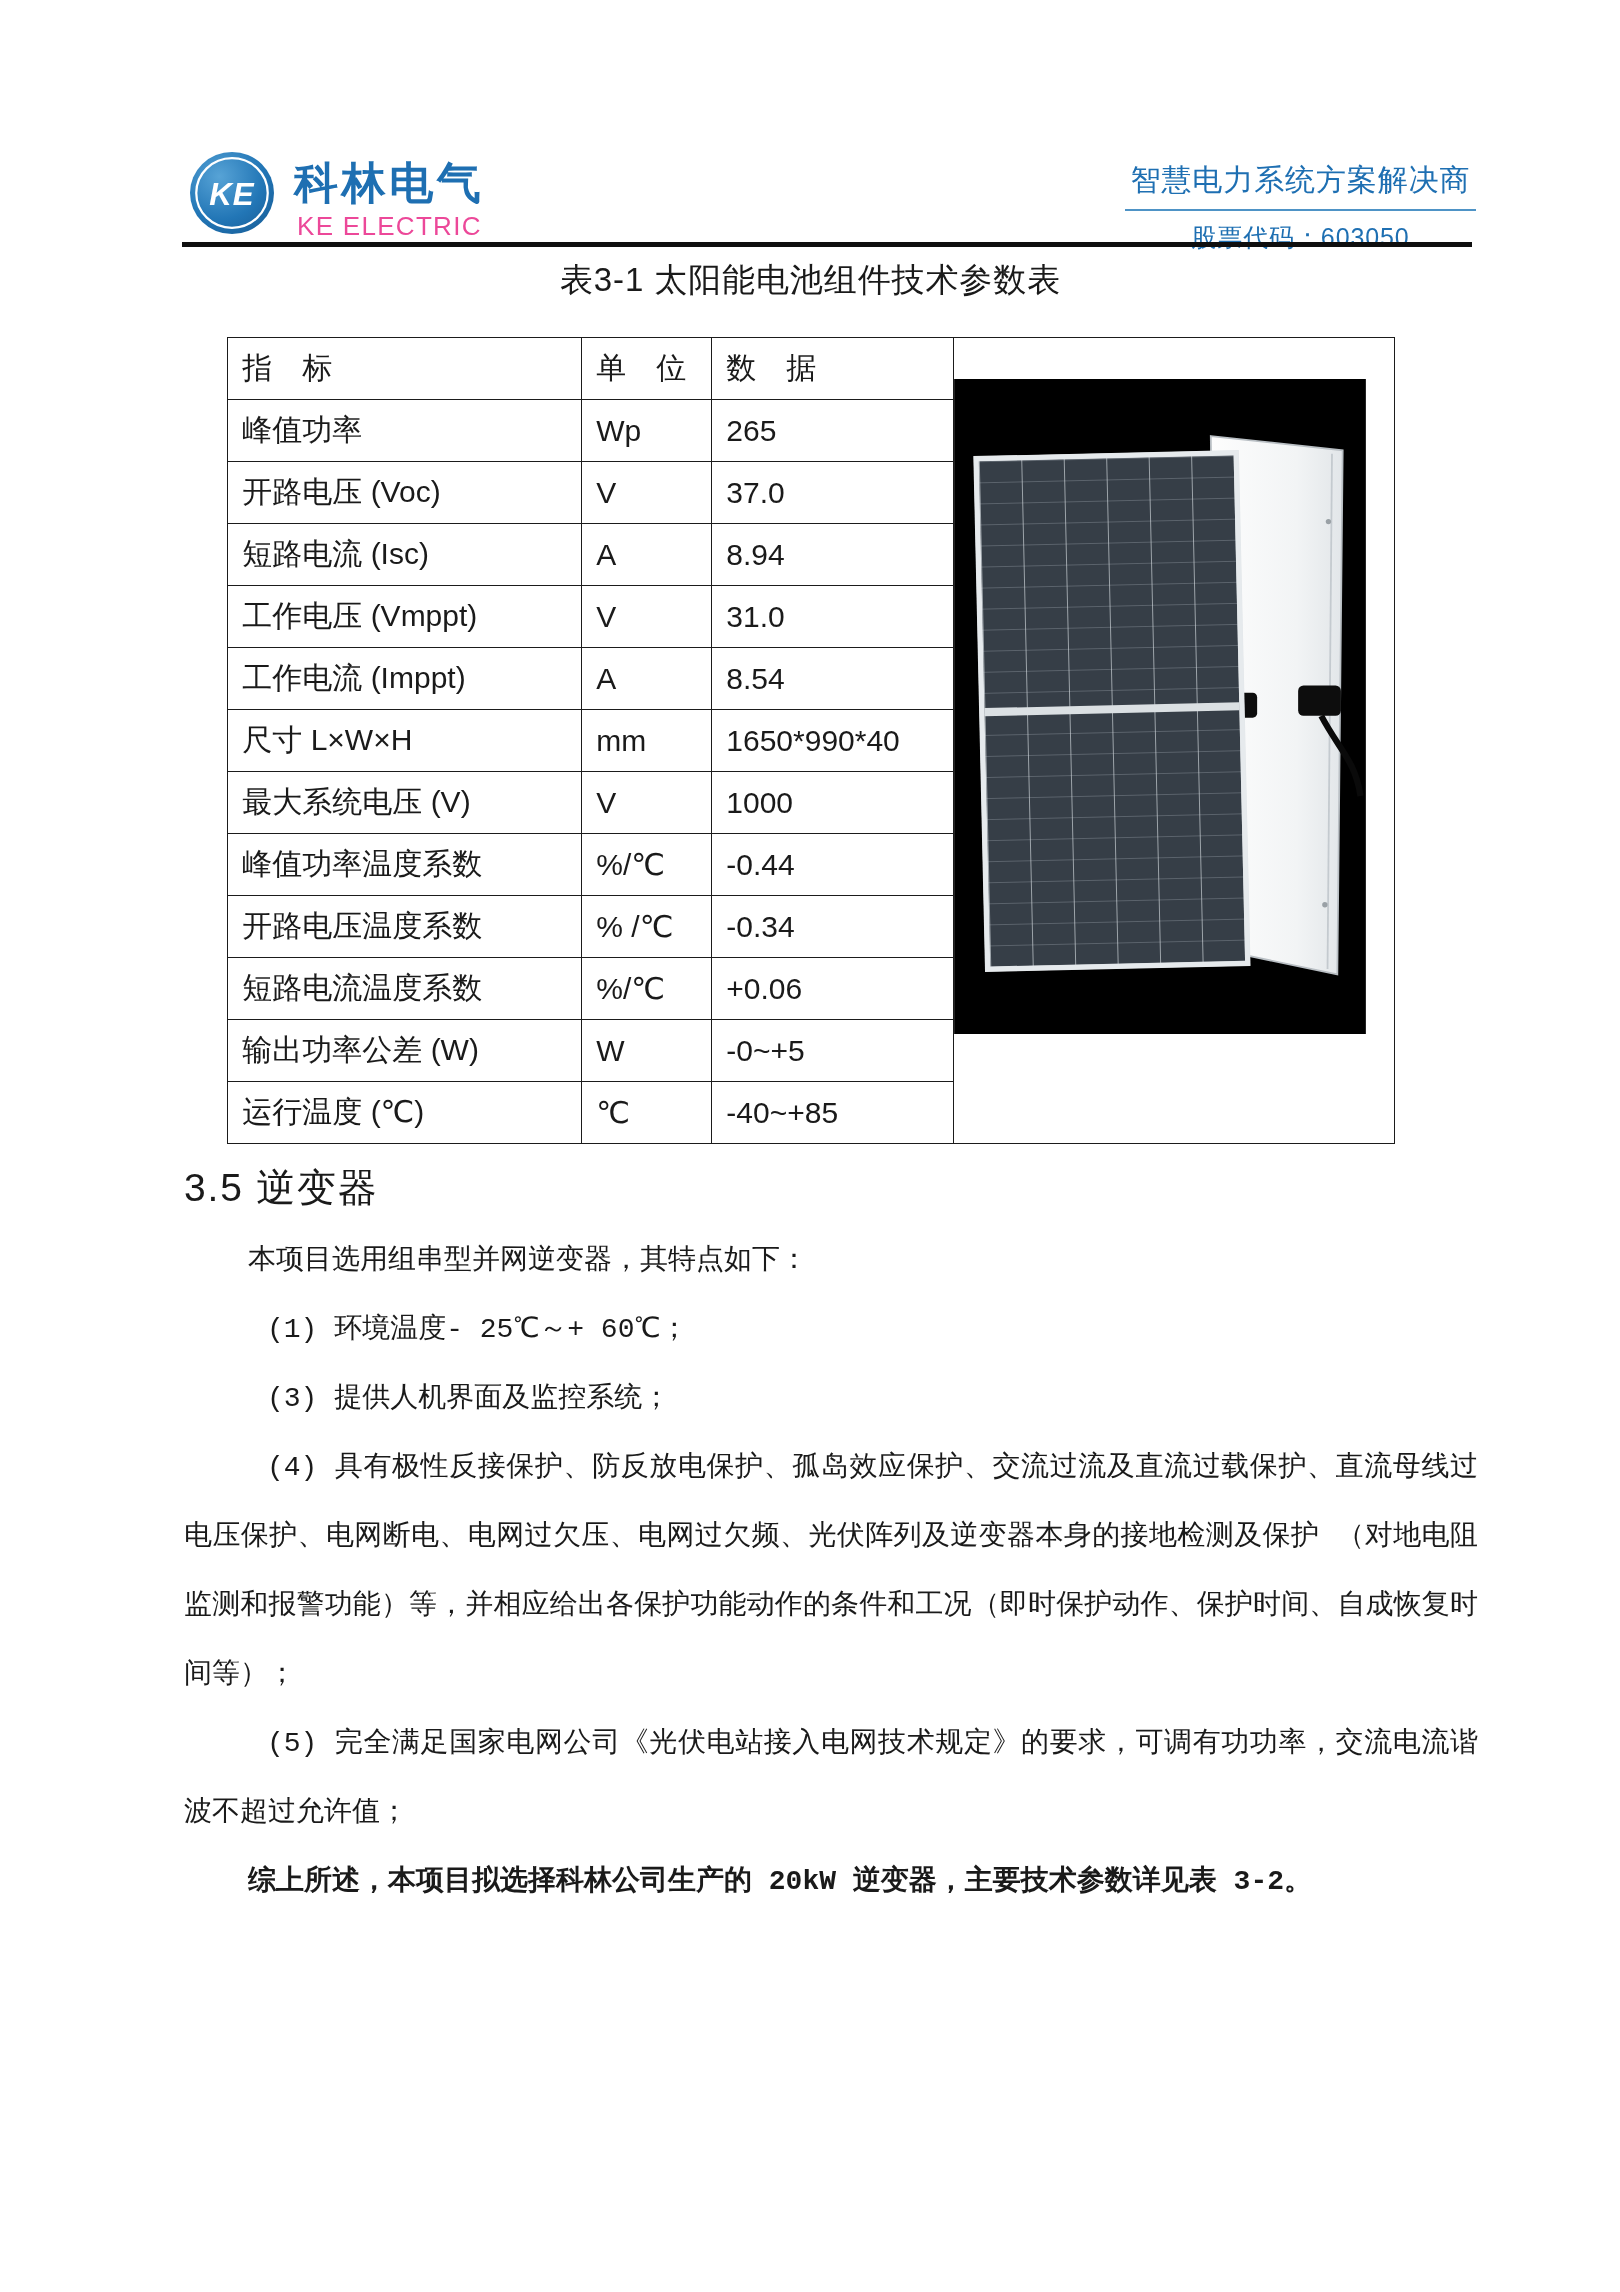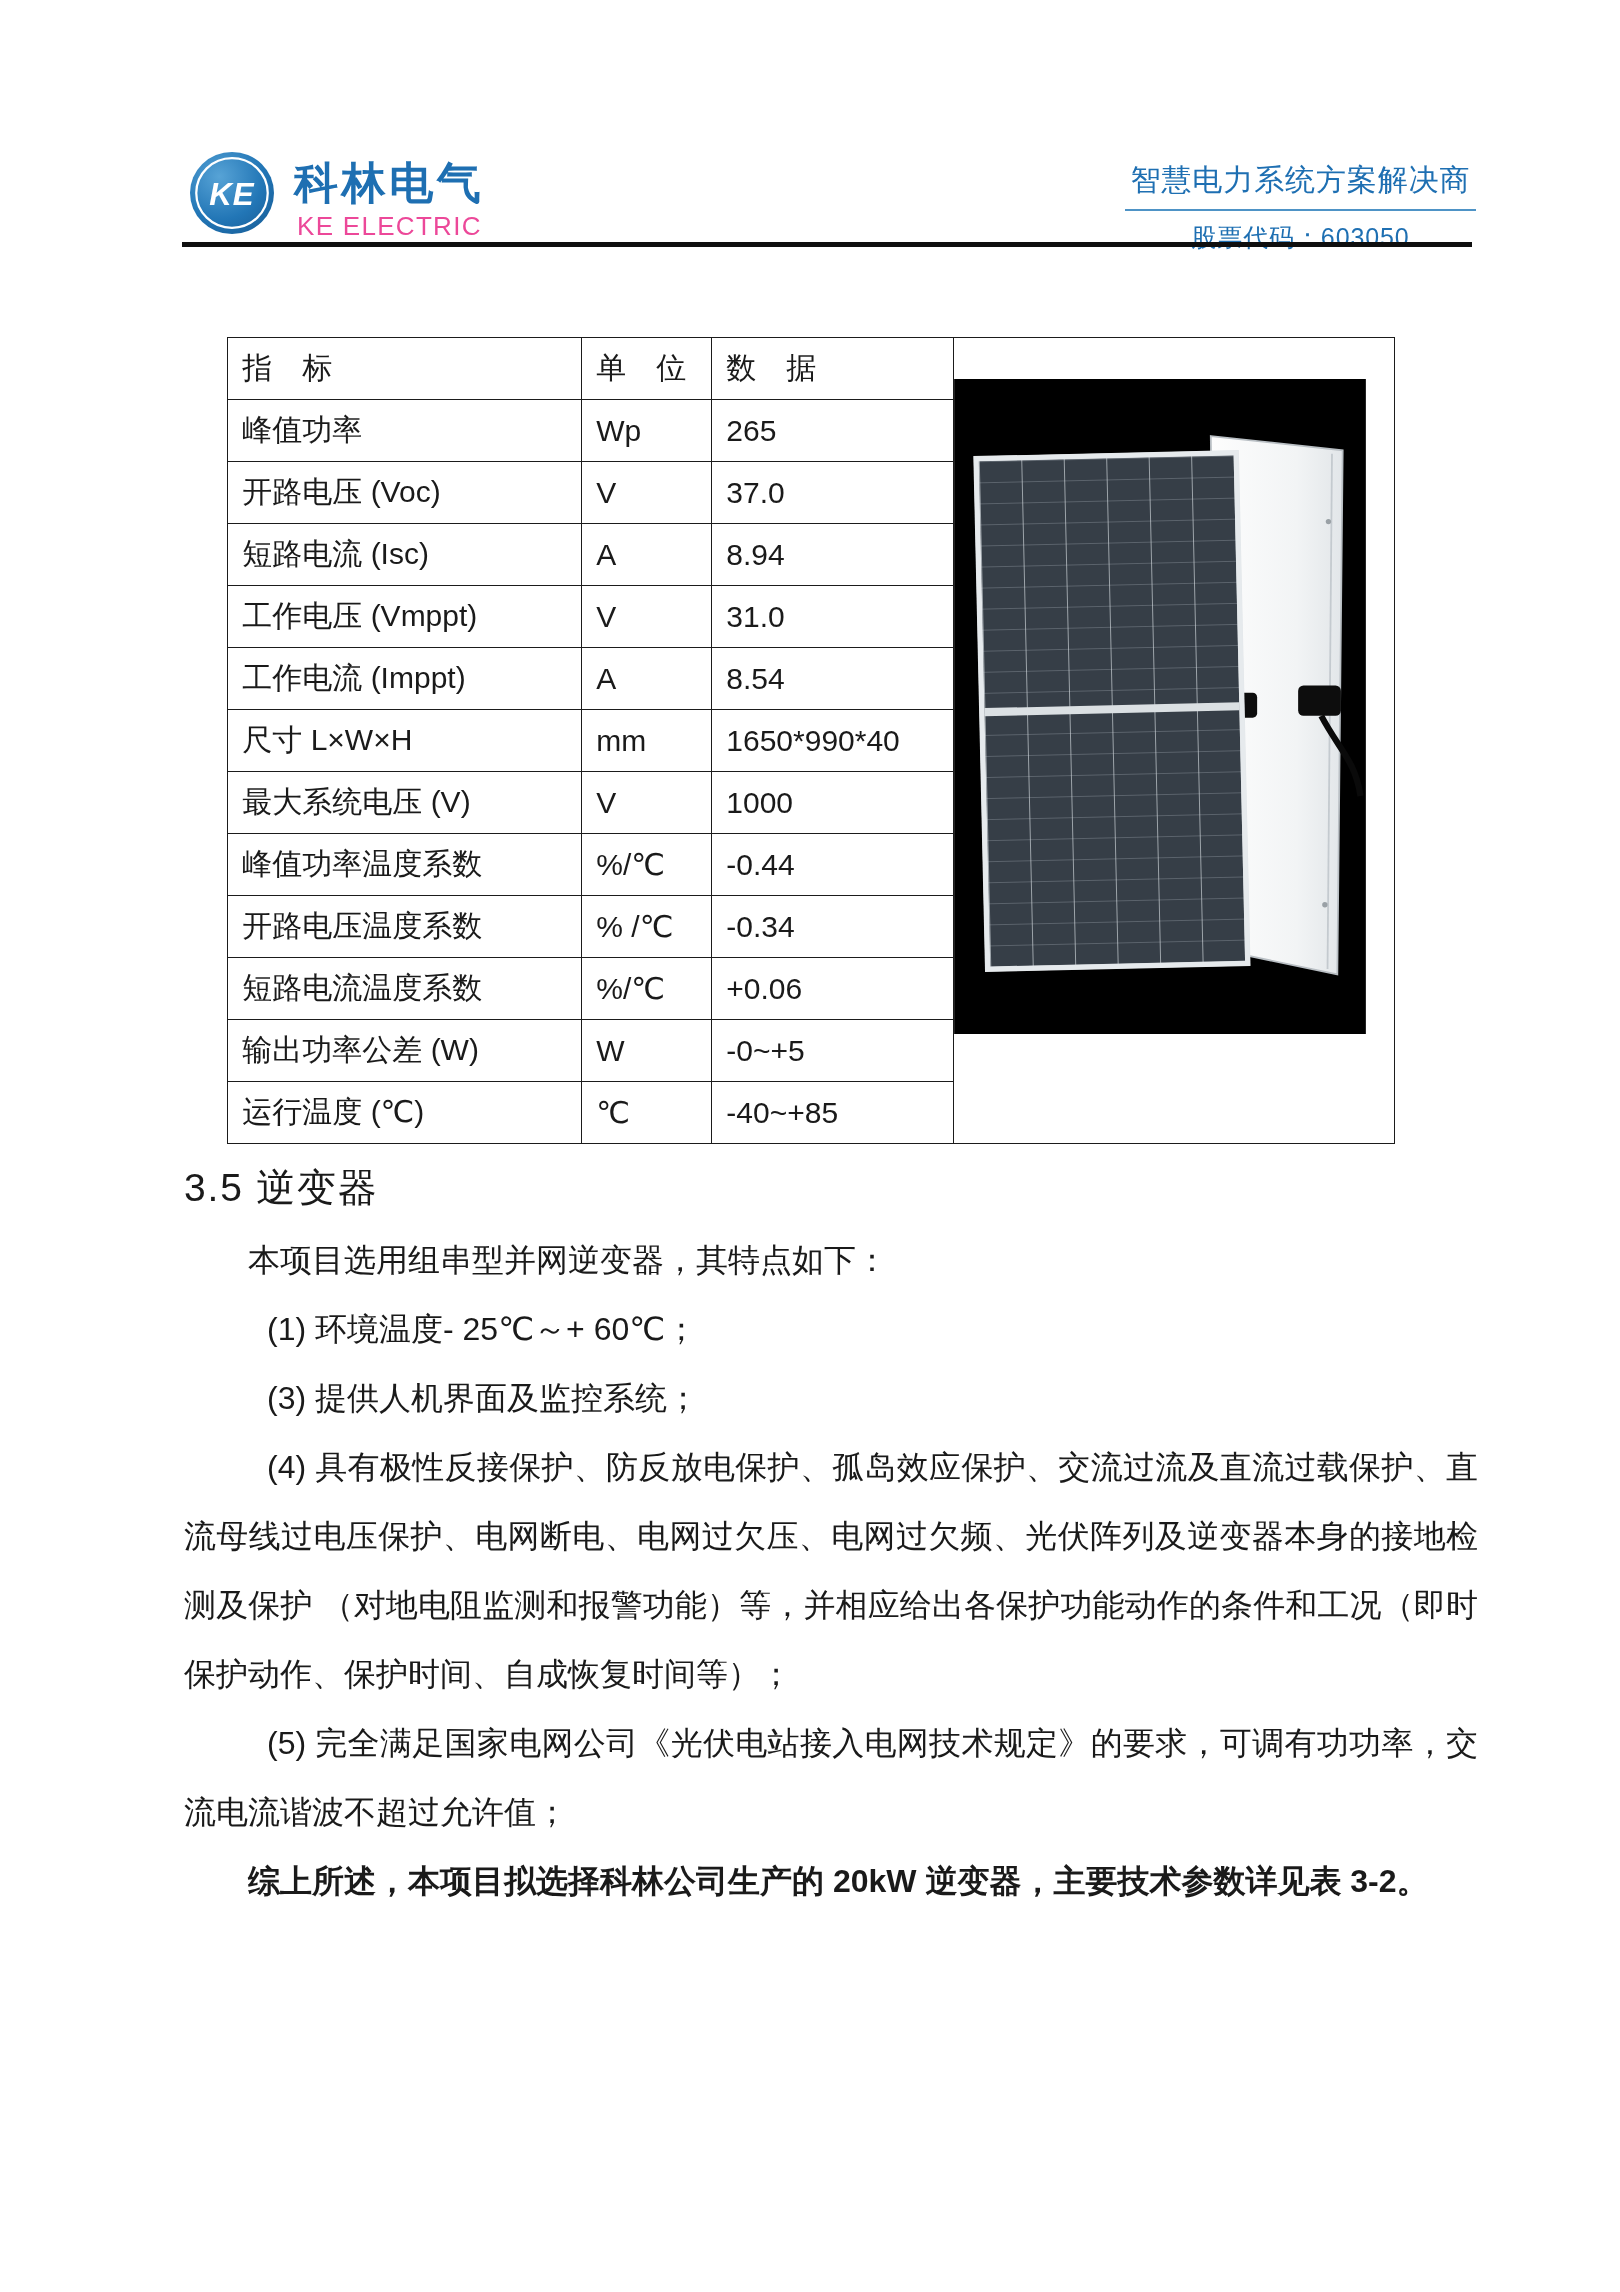--- a/index.html
+++ b/index.html
@@ -30,22 +30,22 @@
   .spec-table { position:absolute; left:227px; top:337px; border-collapse:collapse; table-layout:fixed; }
   .spec-table th, .spec-table td {
     border:1.8px solid #1b1b1b; font-weight:normal; font-size:30px; text-align:left;
     padding:0 0 0 14.3px; height:62px; box-sizing:border-box; vertical-align:middle; white-space:nowrap;
   }
   .img-cell { padding:41px 0 0 0 !important; text-align:center; vertical-align:top !important; }
 
   
   .section-heading { position:absolute; left:184px; top:1161px; font-size:39px; font-weight:normal;
                      letter-spacing:1.8px; }
-  .body-text { position:absolute; left:184px; top:1226px; width:1294px; font-size:32px;
-               line-height:69px; text-align:justify; }
+  .body-text { position:absolute; left:184px; top:1226px; width:1294px; font-size:28px;
+               line-height:69px; text-align:justify;font-family:Liberation Mono, monospace; }
   .body-text p { margin:0; }
   .indent-2 { text-indent:64px; }
   .indent-item { text-indent:83px; }
   .conclusion { font-weight:bold; }
 
   .page-number { position:absolute; left:0; top:2140px; width:100%; text-align:center;
                  font-size:27px; letter-spacing:1.8px; }
 </style>
 </head>
 <body>
@@ -70,20 +70,21 @@
   </div>
 
   <div class="header-right">
     <div class="tagline">智慧电力系统方案解决商</div>
     <div class="header-divider"></div>
     <div class="stock-code">股票代码：603050</div>
   </div>
 
   <div class="header-rule"></div>
 
+  <div class="table-title">表3-1 太阳能电池组件技术参数表</div>
 
   <table class="spec-table">
     <colgroup>
       <col style="width:354px">
         <col style="width:130px">
         <col style="width:242px">
         <col style="width:441px">
     </colgroup>
     <tbody>
       <tr>

